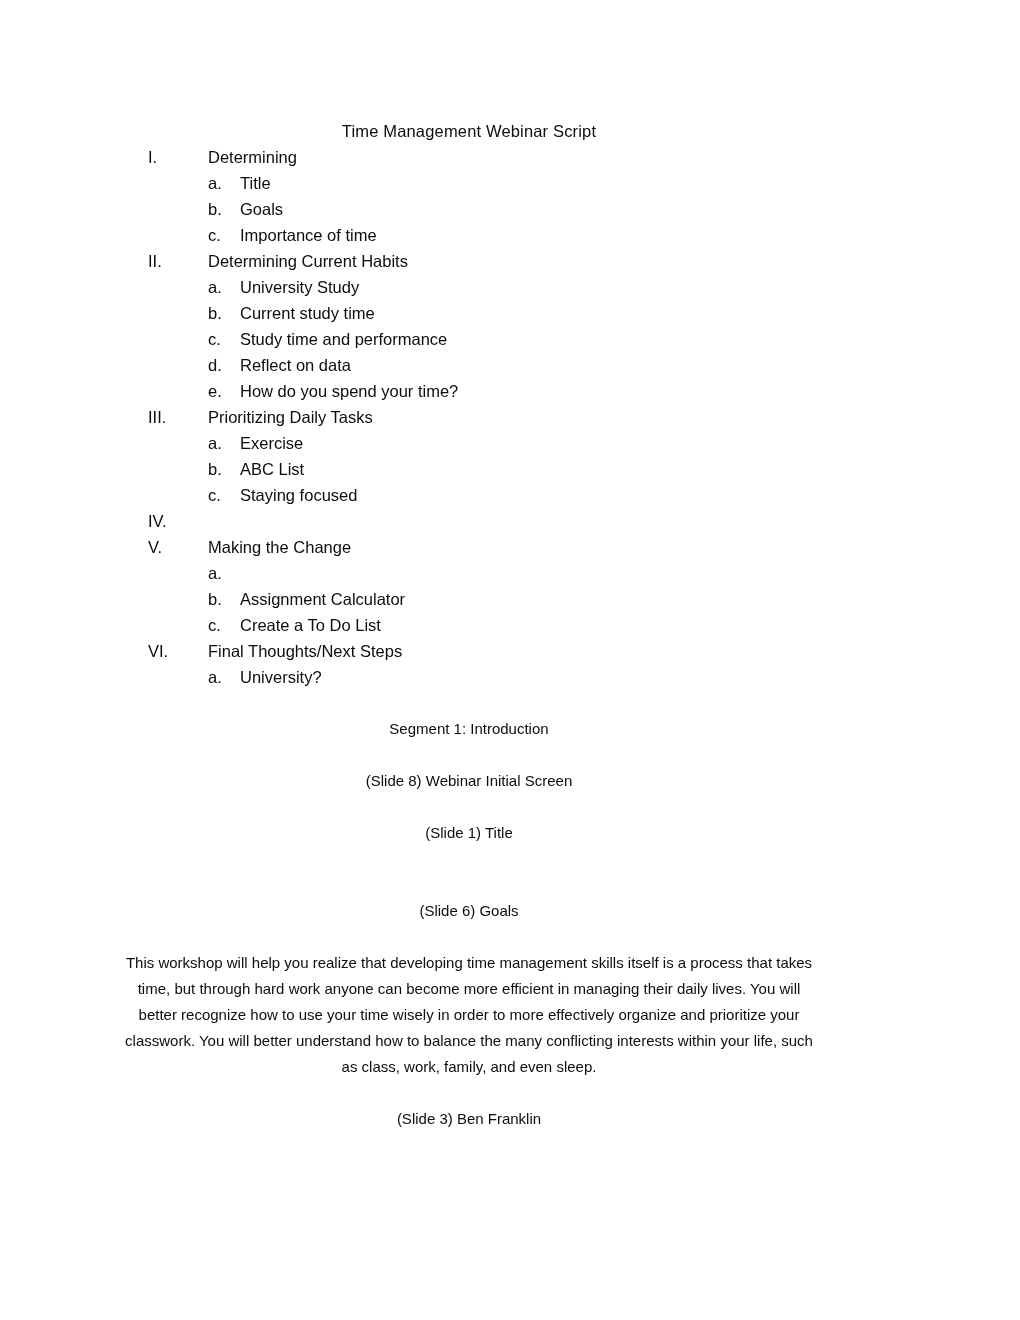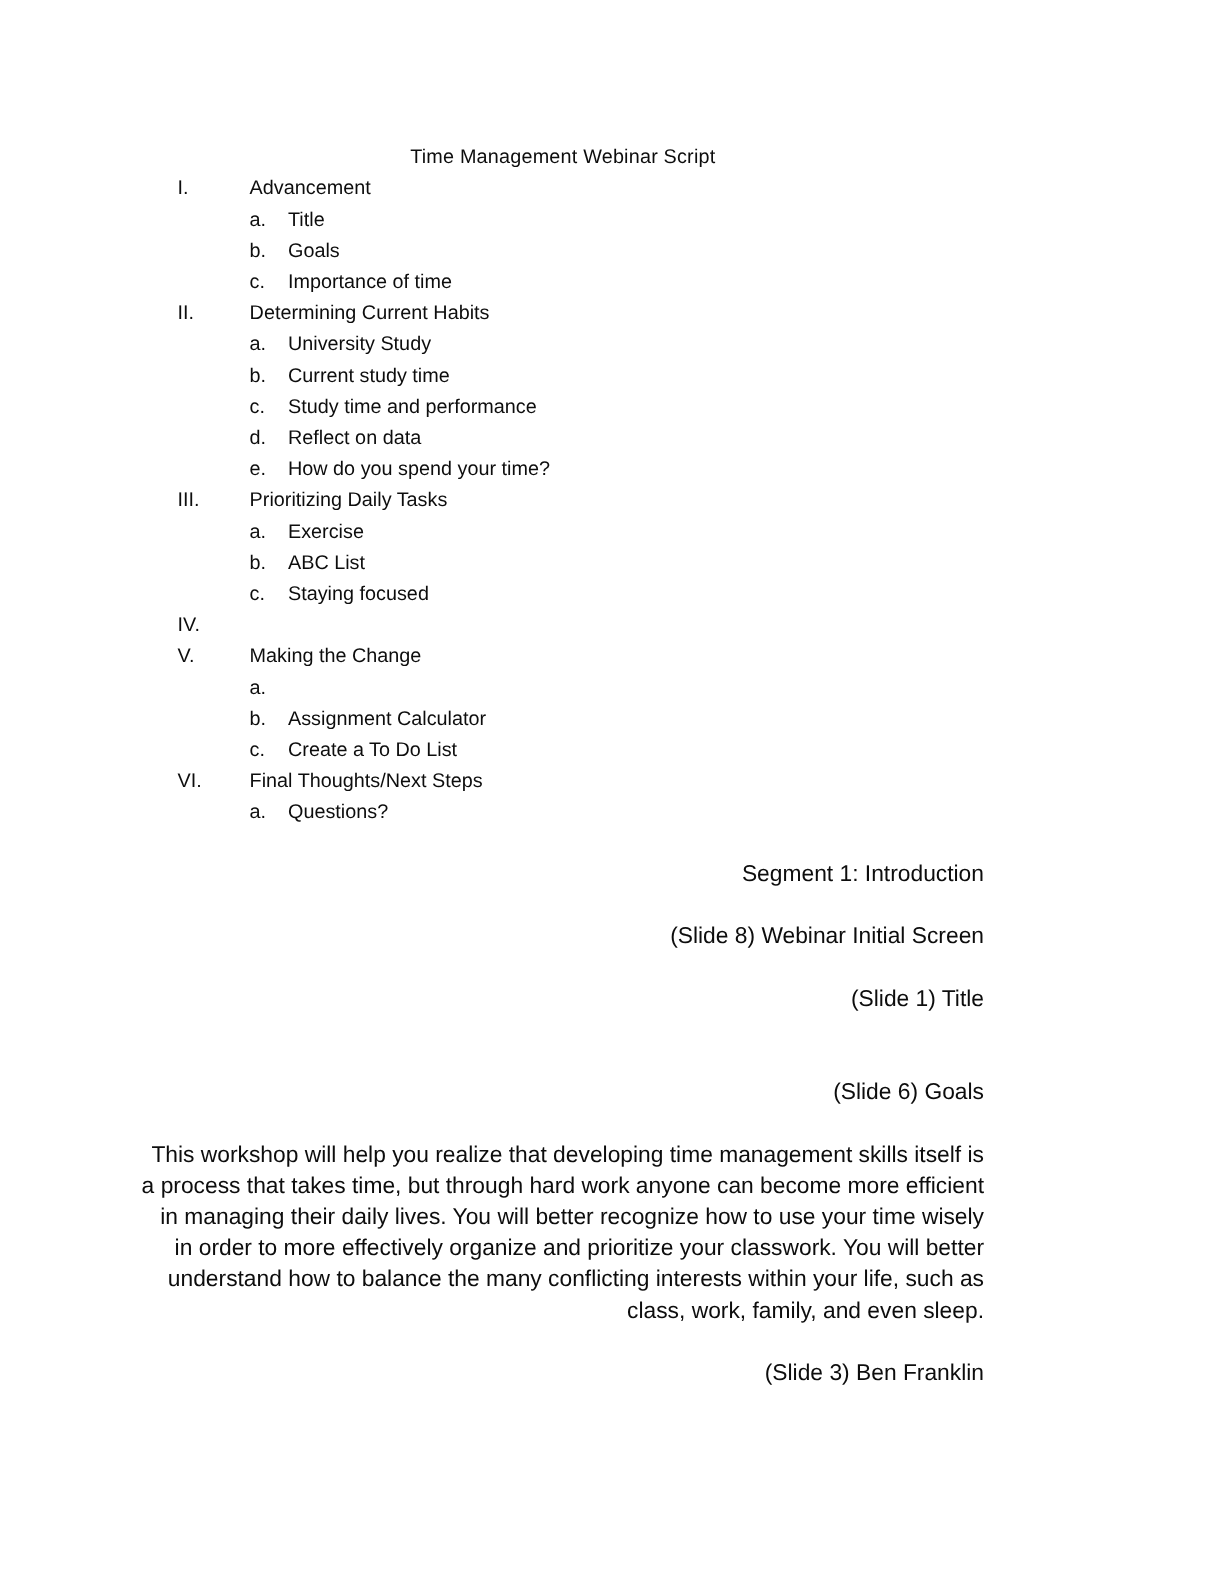--- a/index.html
+++ b/index.html
@@ -60,43 +60,43 @@
   .level-2 .marker {
     width: 32px;
   }
   .outline-text {
     flex: 1 1 auto;
     white-space: pre;
   }
 
   
   .body-block {
-    font-size: 19px;
+    font-size: 15px;
     line-height: 26px;
     max-width: 775px;
     margin: 0;
-    text-align: right;
+    text-align: center;
   }
   .spacer-line {
     height: 26px;
     line-height: 26px;
     font-size: 16.5px;
   }
 </style>
 </head>
 <body>
 
 <div class="page">
 
   <div class="doc-title">Time Management Webinar Script</div>
 
   <div class="outline">
       <div class="outline-row level-1">
         <span class="marker">I.</span>
-        <span class="outline-text">Advancement</span>
+        <span class="outline-text">Determining</span>
       </div>
       <div class="outline-row level-2">
         <span class="marker">a.</span>
         <span class="outline-text">Title</span>
       </div>
       <div class="outline-row level-2">
         <span class="marker">b.</span>
         <span class="outline-text">Goals</span>
       </div>
       <div class="outline-row level-2">
@@ -160,21 +160,21 @@
       <div class="outline-row level-2">
         <span class="marker">c.</span>
         <span class="outline-text">Create a To Do List</span>
       </div>
       <div class="outline-row level-1">
         <span class="marker">VI.</span>
         <span class="outline-text">Final Thoughts/Next Steps</span>
       </div>
       <div class="outline-row level-2">
         <span class="marker">a.</span>
-        <span class="outline-text">Questions?</span>
+        <span class="outline-text">University?</span>
       </div>
     </div>
 
   <div class="body-content">
       <div class="spacer-line">&nbsp;</div>
       <p class="body-block">Segment 1: Introduction</p>
       <div class="spacer-line">&nbsp;</div>
       <p class="body-block">(Slide 8) Webinar Initial Screen</p>
       <div class="spacer-line">&nbsp;</div>
       <p class="body-block">(Slide 1) Title</p>

